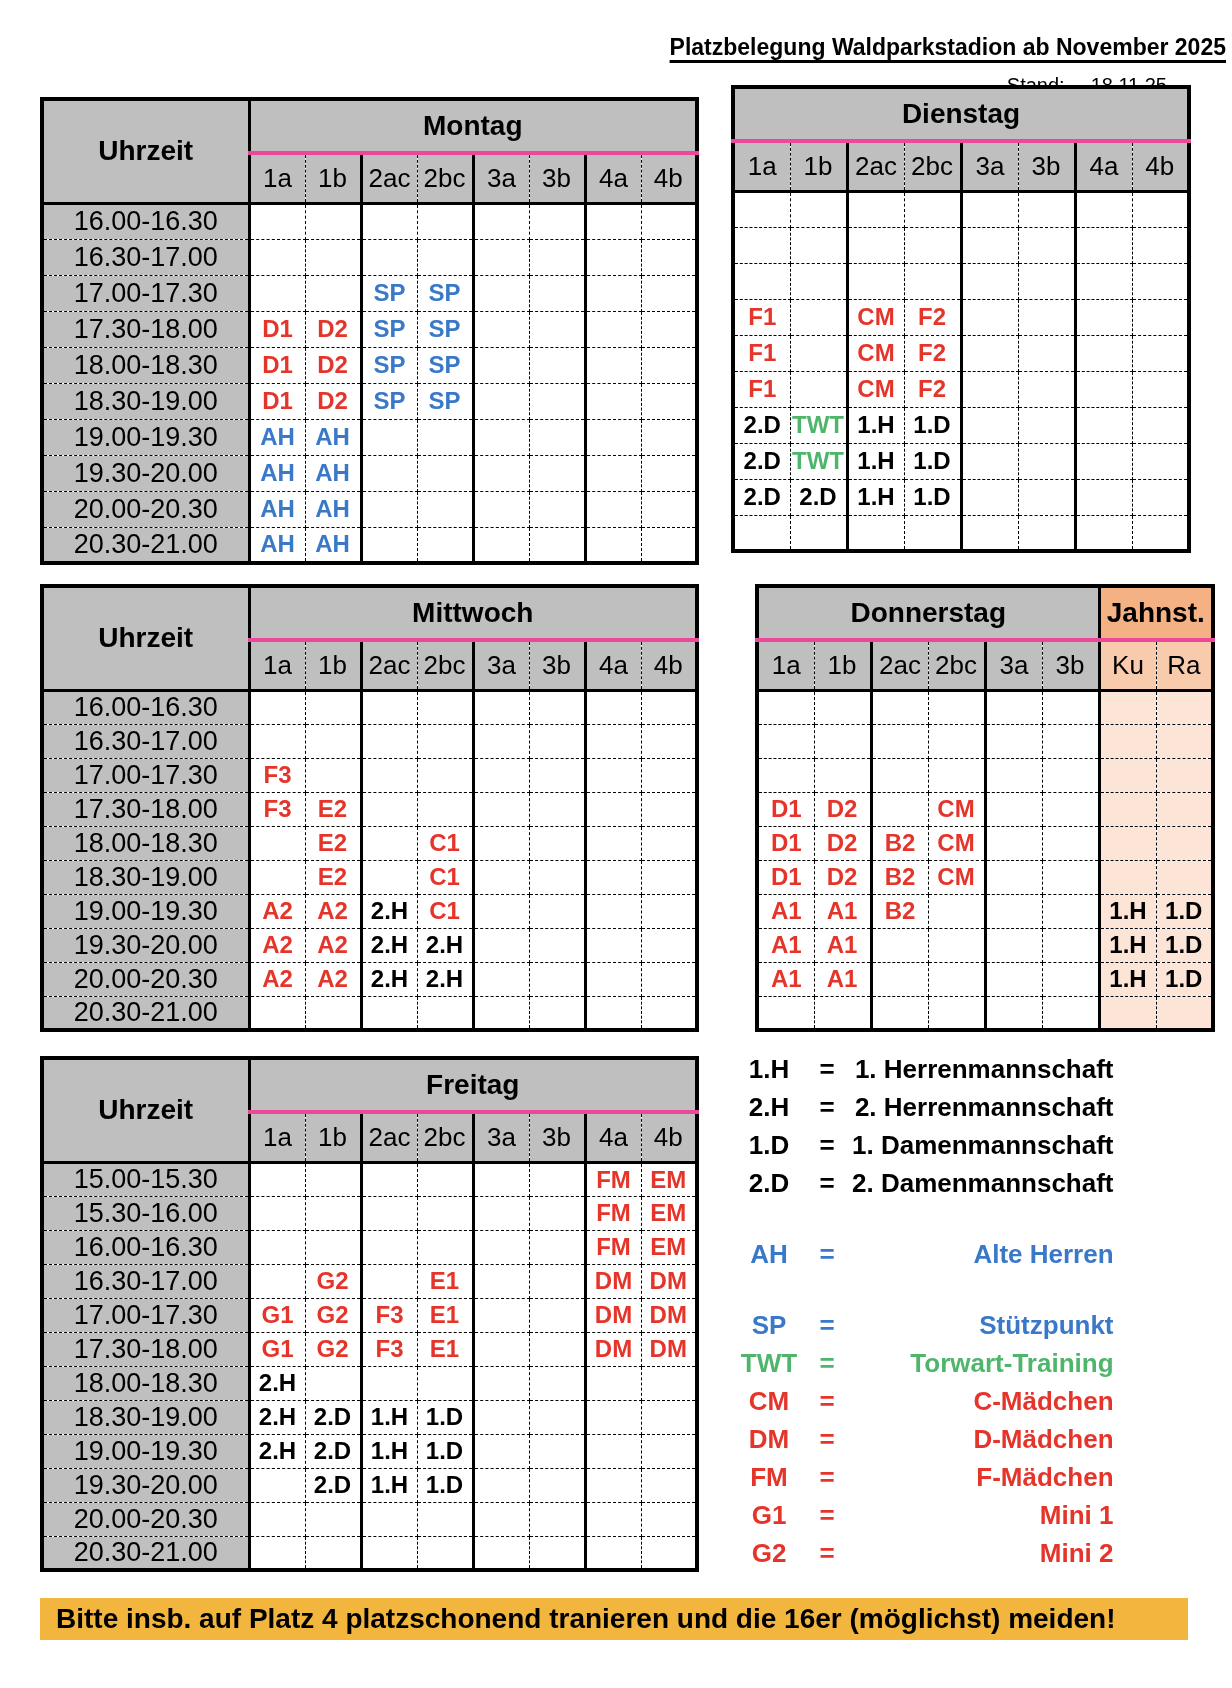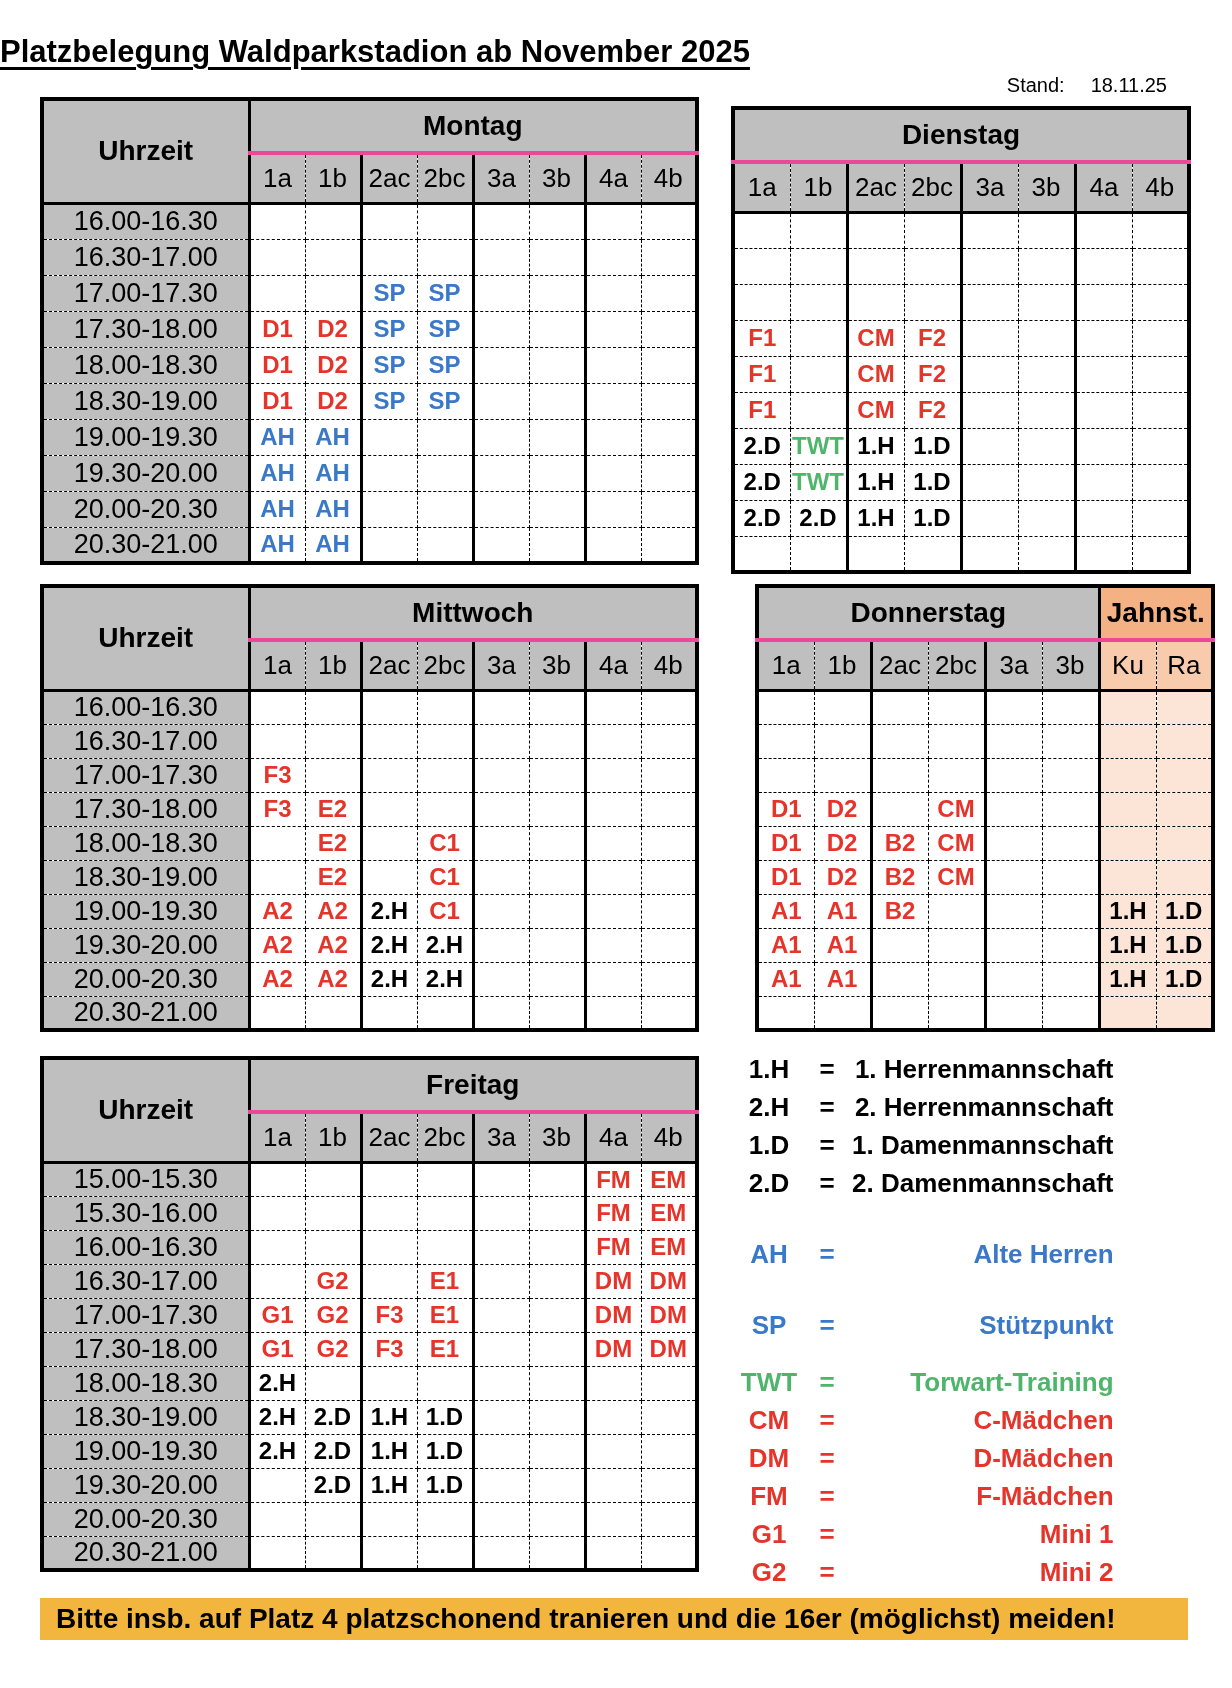--- a/index.html
+++ b/index.html
@@ -1,23 +1,23 @@
 <!DOCTYPE html>
 <html style="--red: #e5352b; --blue: #3a78c8; --green: #4fb56b; --black: #000000; --header_gray: #bfbfbf; --jahnst_header: #f4b183; --jahnst_sub: #f8cbad; --jahnst_body: #fce4d6; --banner_bg: #f2b63e;"><head>
 <meta charset="utf-8">
 <style>
   html,body{margin:0;padding:0;background:#fff;}
   body{width:1232px;height:1688px;position:relative;font-family:"Liberation Sans",sans-serif;color:#000;overflow:hidden;}
-  .page-title{position:absolute;top:34px;left:0;width:1188px;text-align:left;font-size:31px;font-weight:bold;}
+  .page-title{position:absolute;top:34px;left:0;width:1188px;text-align:right;font-size:23px;font-weight:bold;padding-left:38px;}
   .page-title span{text-decoration:underline;text-decoration-thickness:3px;text-underline-offset:5px;}
   .stand{position:absolute;top:74px;right:65px;font-size:20px;}
   .stand .stand-date{margin-left:26px;}
   .tbl-pos{position:absolute;}
   #tbl-montag{left:40px;top:97px;}
-  #tbl-dienstag{left:731px;top:106px;border-radius:17px;}
+  #tbl-dienstag{left:731px;top:85px;border-radius:17px;}
   #tbl-mittwoch{left:40px;top:584px;}
   #tbl-donnerstag{left:731px;top:584px;padding-left:24px;}
   #tbl-freitag{left:40px;top:1056px;}
   table.grid{border-collapse:collapse;table-layout:fixed;border:4px solid #000;}
   .w-left .col-time{width:207px;}
   .w-left .col-day{width:56px;}
   .w-right .col-day{width:57px;}
   .grid td{border-right:1px dashed #000;border-bottom:1px dashed #000;text-align:center;vertical-align:middle;overflow:hidden;padding:0;}
   .grid td.ge{border-right:3px solid #000;}
   .grid tr.r-day{height:54px;}
@@ -29,21 +29,21 @@
   .hd{background:var(--header_gray);}
   .uhr{font-size:28px;font-weight:bold;border-right:3px solid #000 !important;border-bottom:3px solid #000 !important;}
   .day-title{font-size:28px;font-weight:bold;}
   .jh-title{background:var(--jahnst_header);font-size:28px;font-weight:bold;}
   .jh-sub{background:var(--jahnst_sub);}
   .jh-body{background:var(--jahnst_body);}
   .grid tbody td{font-weight:bold;font-size:24px;}
   .grid tbody td.tc{background:var(--header_gray);border-right:3px solid #000;font-weight:normal;font-size:27px;}
   .c-red{color:var(--red);}
   .c-blue{color:var(--blue);margin-top:33px;}
-  .c-green{color:var(--green);margin-top:19px;}
+  .c-green{color:var(--green);}
   .c-black{color:var(--black);}
   .legend{position:absolute;left:736px;top:1050px;}
   .legend-title{font-size:28px;font-weight:bold;text-decoration:underline;text-decoration-thickness:3px;text-underline-offset:4px;margin-bottom:18px;}
   .lg-group{margin-top:0;}
   .lg-group + .lg-group{margin-top:28px;}
   .lg-row{display:grid;grid-template-columns:66px 50px auto;align-items:center;height:38px;font-weight:bold;font-size:26px;}
   .lg-code{text-align:center;}
   .lg-eq{text-align:center;}
   .lg-name{text-align:right;}
   .banner{position:absolute;left:40px;top:1598px;width:1148px;height:42px;background:var(--banner_bg);font-size:28px;font-weight:bold;line-height:42px;padding-left:16px;box-sizing:border-box;white-space:nowrap;}

